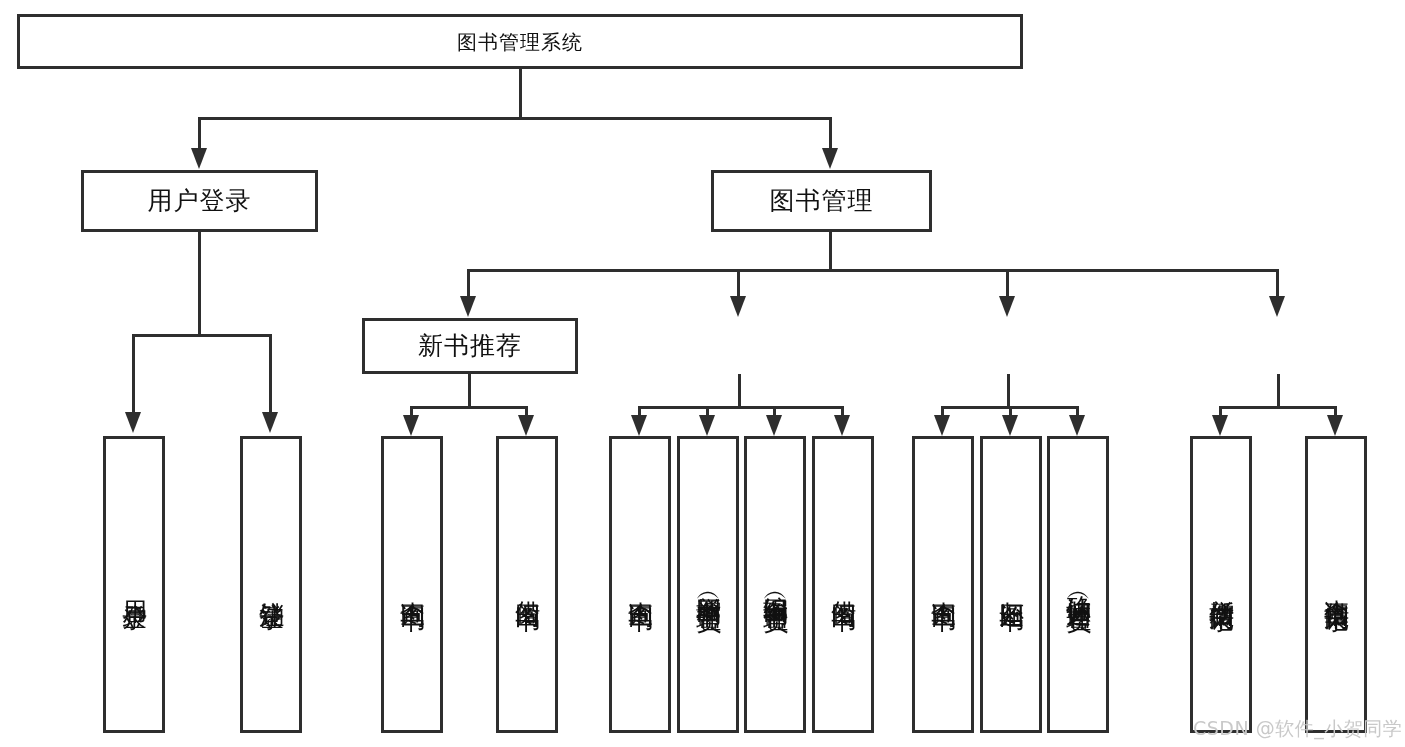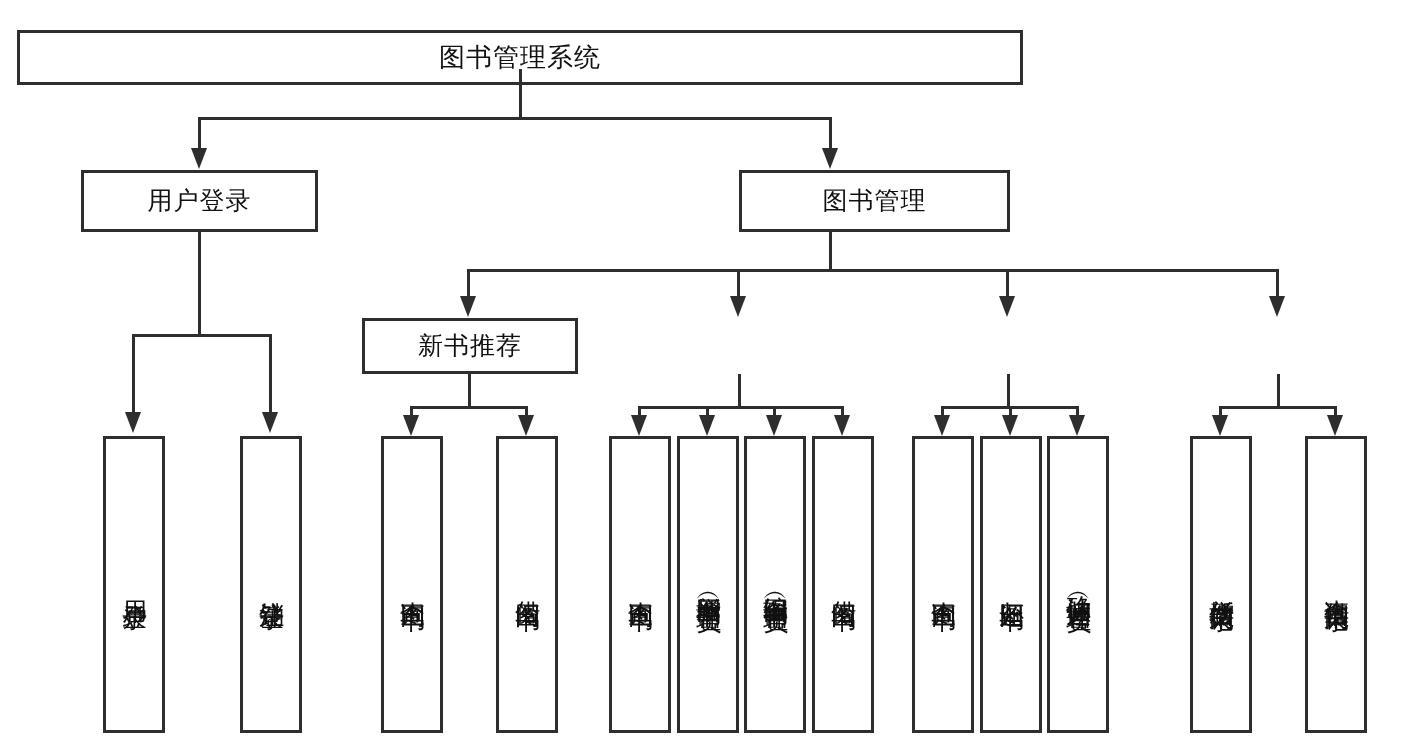--- a/index.html
+++ b/index.html
@@ -26,22 +26,21 @@
     align-items: center;
     justify-content: center;
     color: #111111;
   }
   .node-h {
     font-size: 25px;
     letter-spacing: 1px;
     line-height: 1.1;
   }
   .node-root {
-    font-size: 26px;
-    margin-top: 16px;
+    font-size: 20px;
   }
   .node-v {
     writing-mode: vertical-rl;
     text-orientation: upright;
     font-size: 25px;
     line-height: 1.22;
     letter-spacing: 2px;
     white-space: nowrap;
   }
   .edge {
@@ -80,21 +79,21 @@
   <div class="edge edge-h" style="left:198px; top:117px; width:634px; height:3px;"></div>
 
   <div class="edge edge-v" style="left:198px; top:117px; width:3px; height:33px;"></div>
   <div class="arrow" style="left:191px; top:148px;"></div>
   <div class="edge edge-v" style="left:829px; top:117px; width:3px; height:33px;"></div>
   <div class="arrow" style="left:822px; top:148px;"></div>
 
   <div class="node node-h" style="left:81px; top:170px; width:237px; height:62px;">
     <span>用户登录</span>
   </div>
-  <div class="node node-h" style="left:711px; top:170px; width:271px; height:62px;margin-left:28px;">
+  <div class="node node-h" style="left:711px; top:170px; width:221px; height:62px;">
     <span>图书管理</span>
   </div>
 
   <div class="edge edge-v" style="left:198px; top:232px; width:3px; height:105px;"></div>
   <div class="edge edge-h" style="left:132px; top:334px; width:140px; height:3px;"></div>
   <div class="edge edge-v" style="left:132px; top:334px; width:3px; height:80px;"></div>
   <div class="arrow" style="left:125px; top:412px;"></div>
   <div class="edge edge-v" style="left:269px; top:334px; width:3px; height:80px;"></div>
   <div class="arrow" style="left:262px; top:412px;"></div>
 
@@ -184,14 +183,15 @@
   <div class="edge edge-v" style="left:1334px; top:406px; width:3px; height:12px;"></div>
   <div class="arrow" style="left:1327px; top:415px;"></div>
 
   <div class="node node-v" style="left:1190px; top:436px; width:62px; height:297px;">
     <span>新增借阅记录</span>
   </div>
   <div class="node node-v" style="left:1305px; top:436px; width:62px; height:297px;">
     <span>查询借阅记录</span>
   </div>
 
+  <div class="watermark" style="left:1193px; top:716px;">CSDN @软件_小贺同学</div>
 
 </div>
 
 </body></html>

